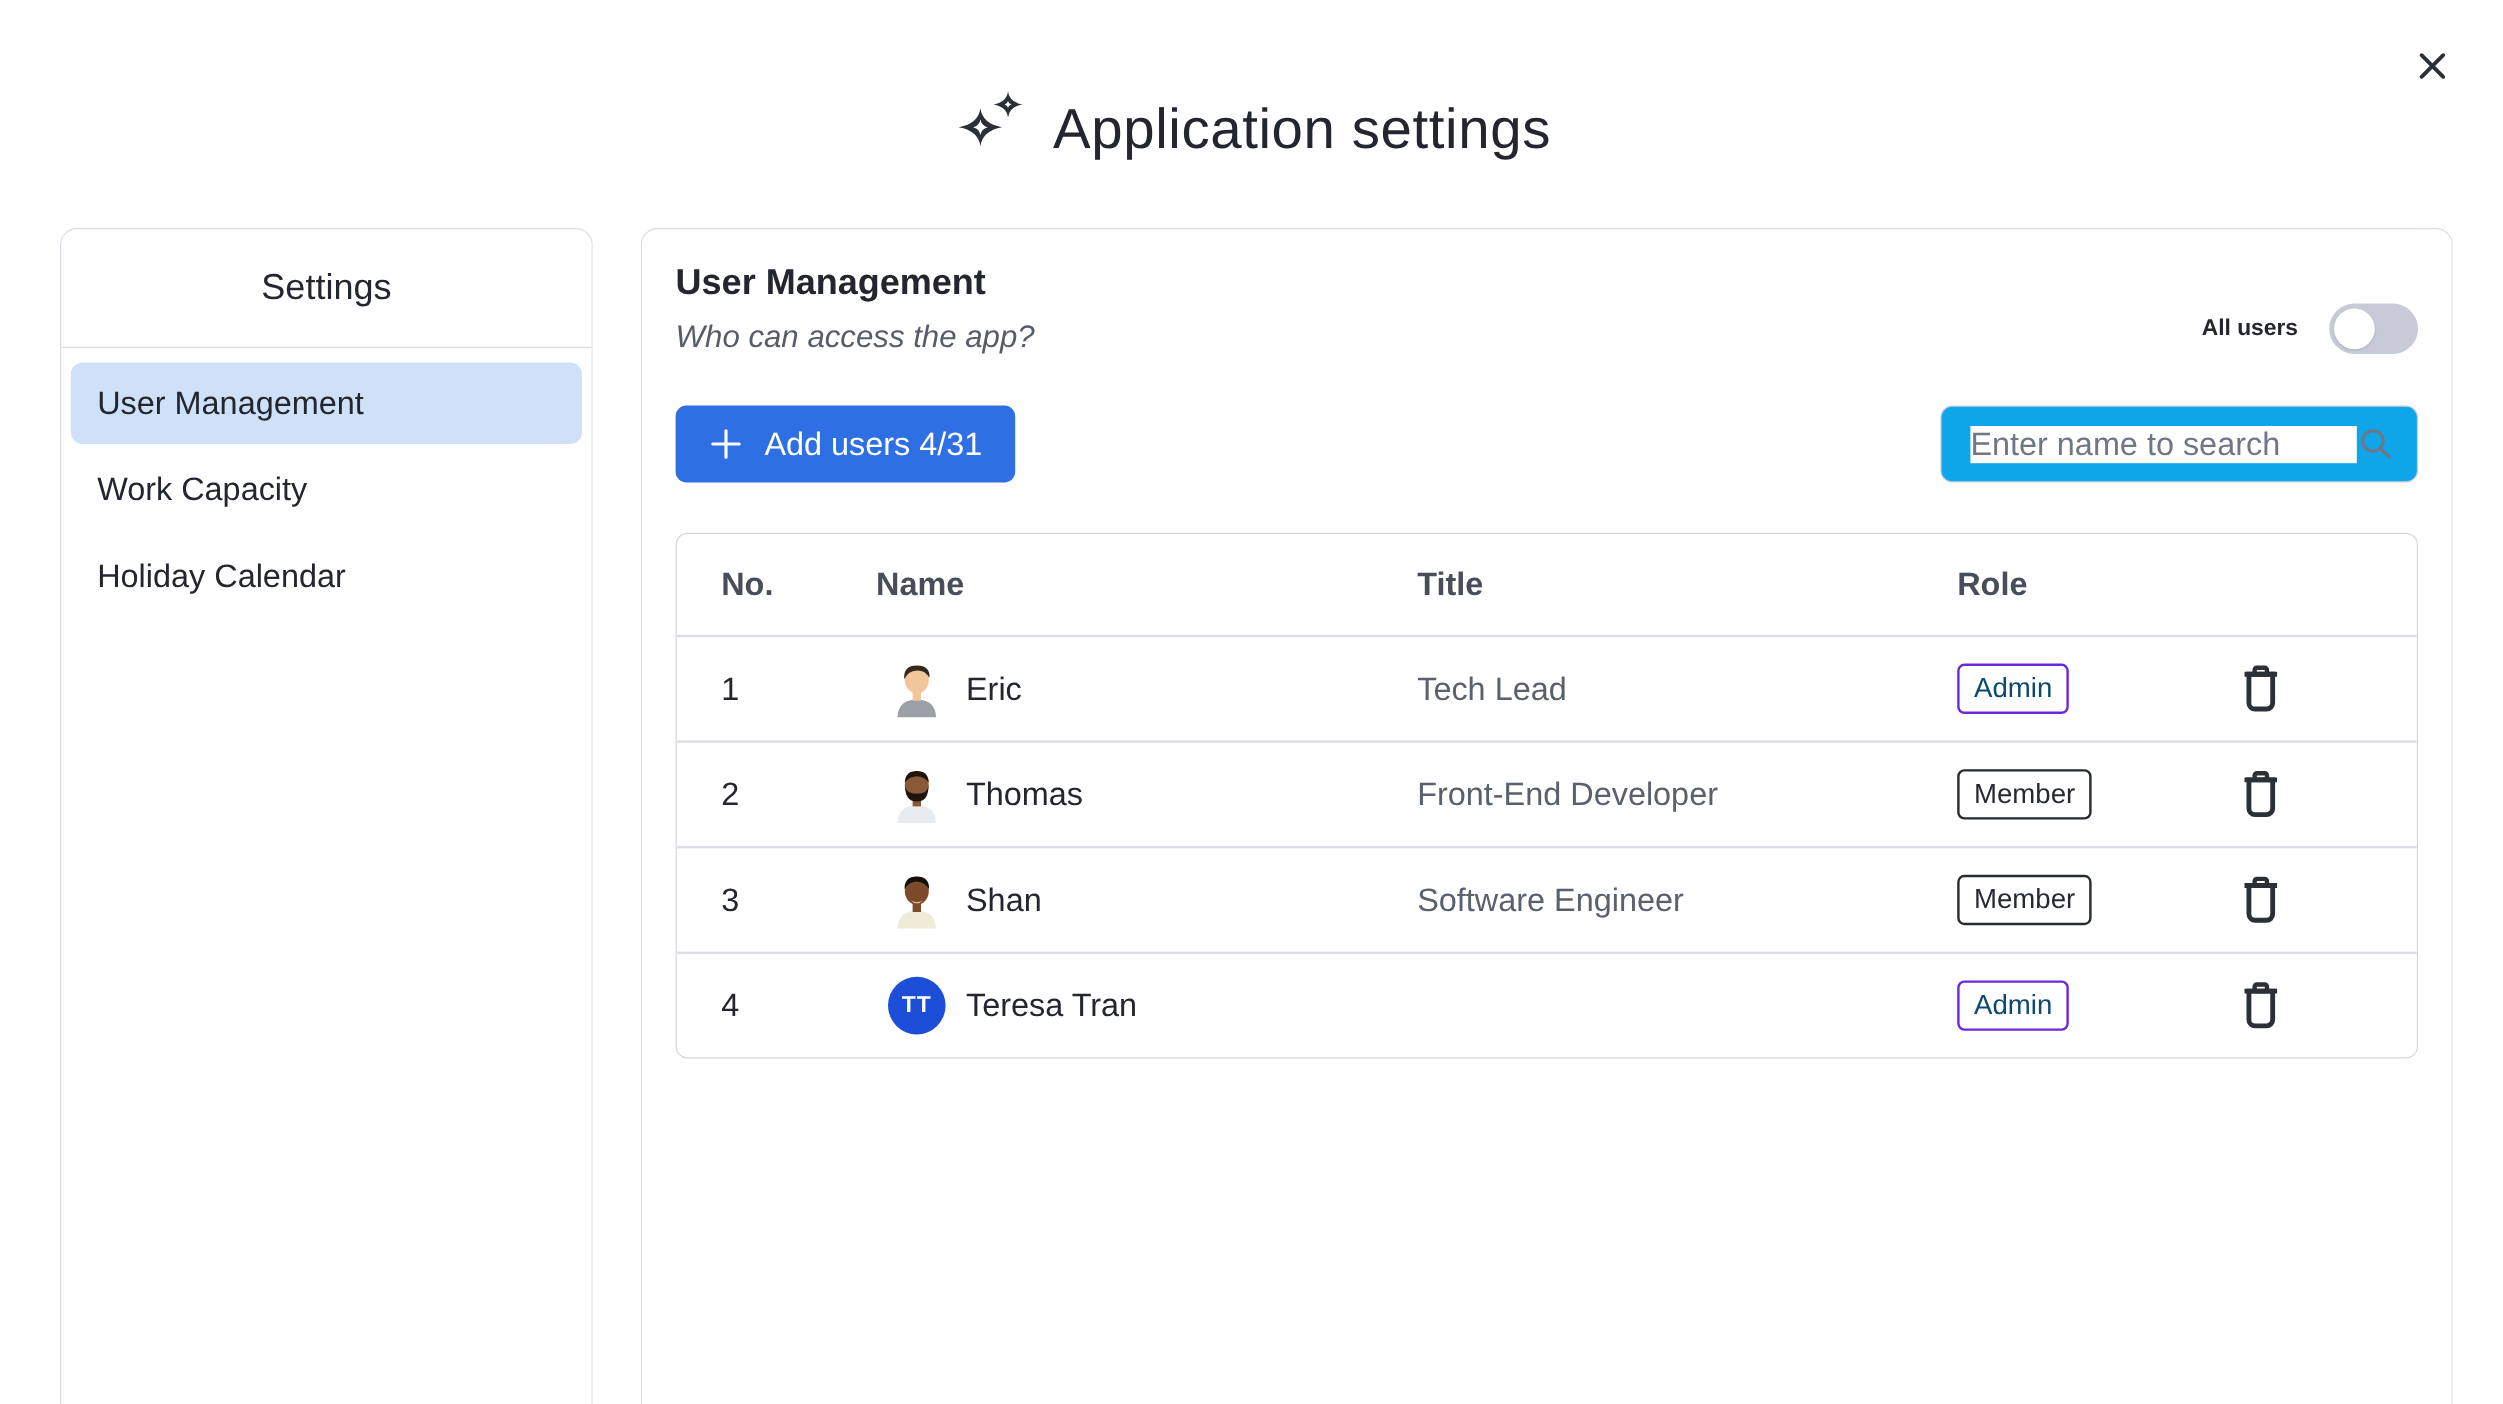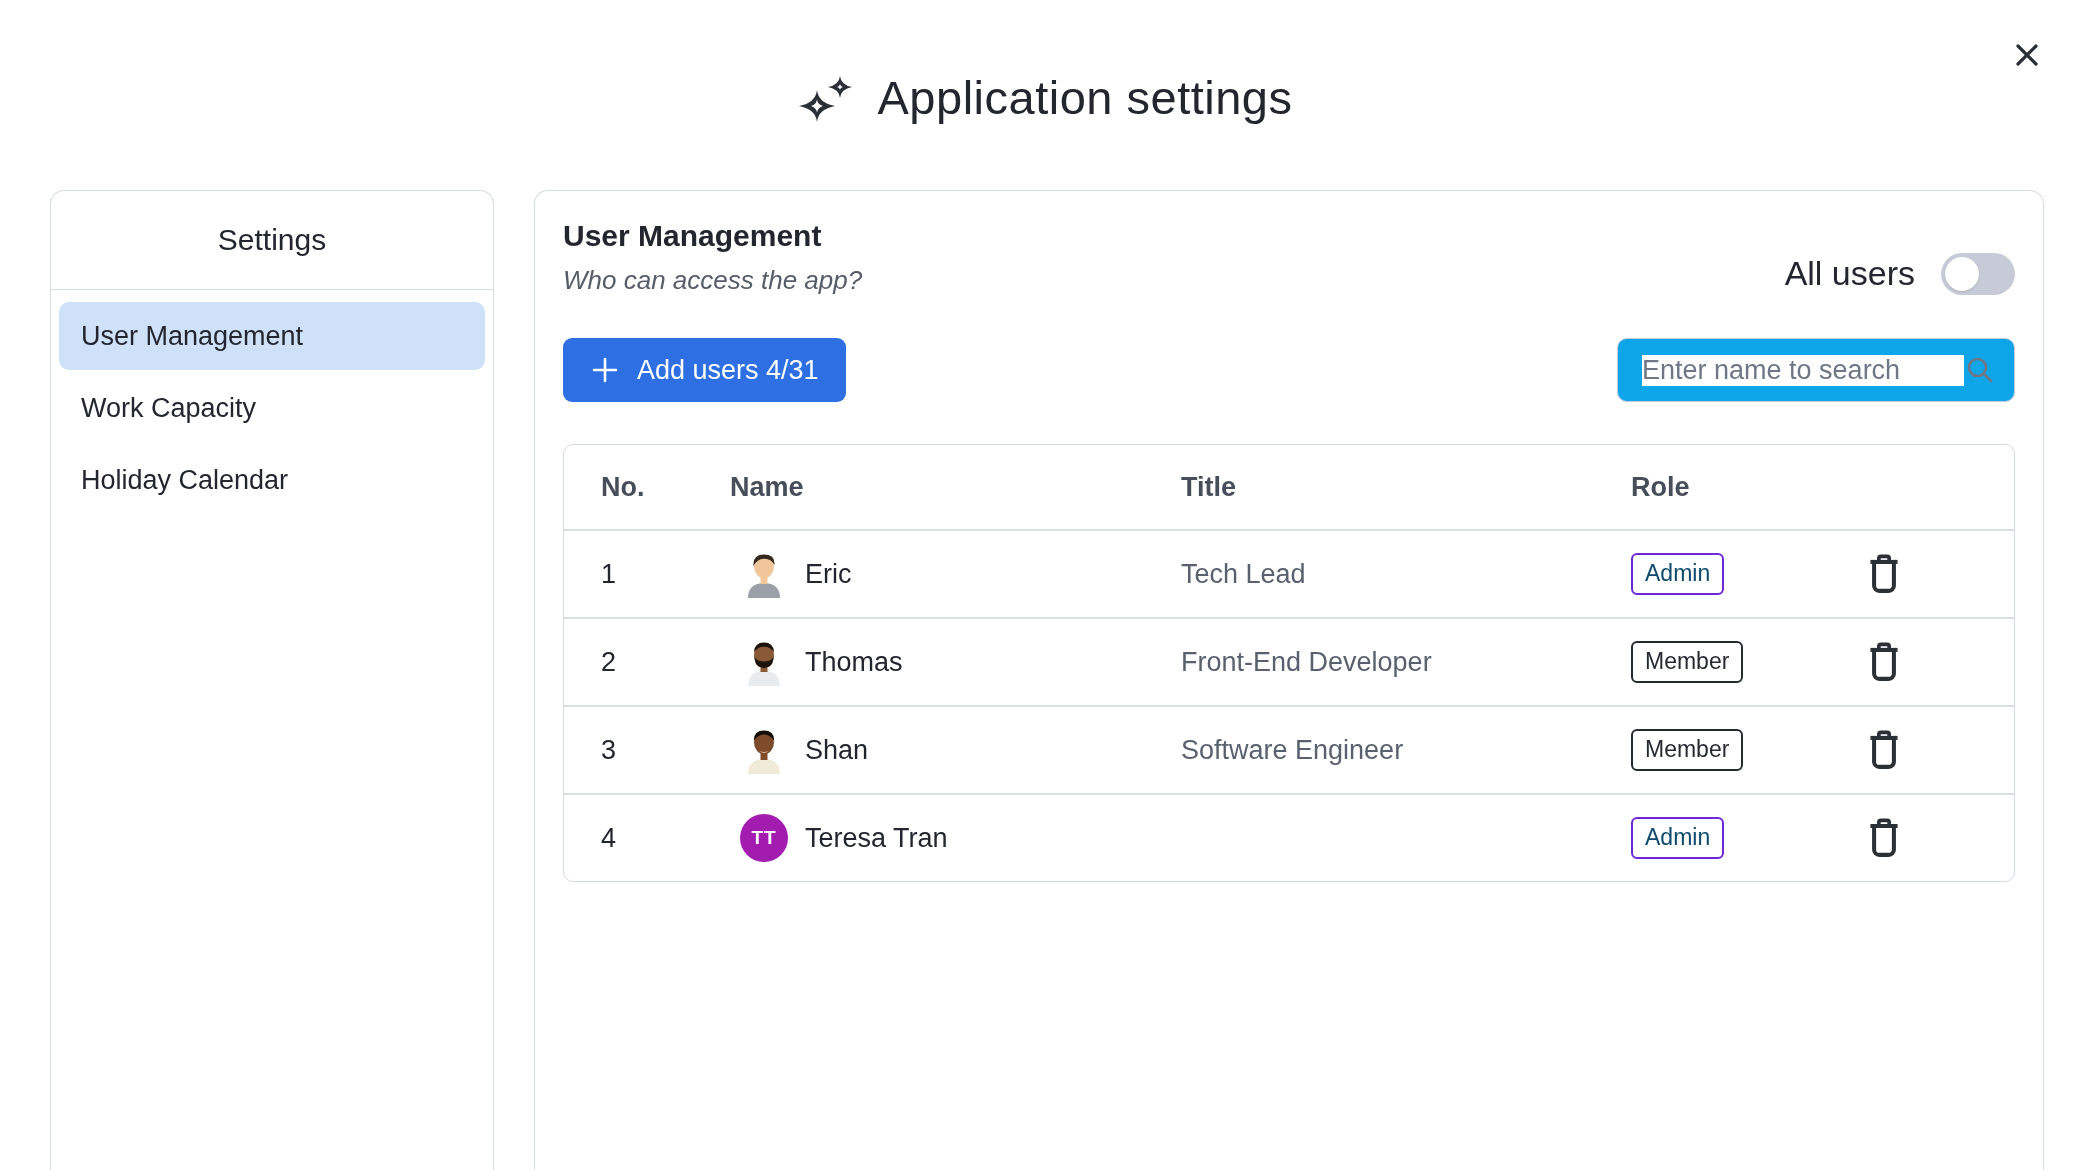--- a/index.html
+++ b/index.html
@@ -4,21 +4,21 @@
 <style>
   * { margin:0; padding:0; box-sizing:border-box; }
   html,body { width:2086px; height:1170px; background:#ffffff;
     font-family:"Liberation Sans", sans-serif; color:#23262e; overflow:hidden; position:relative; }
 
   
   .close-btn { position:absolute; top:36px; right:40px; width:38px; height:38px;
     background:none; border:none; cursor:pointer; display:flex; align-items:center; justify-content:center; }
 
   
-  .app-header { display:flex; align-items:flex-start; justify-content:center; gap:20px; padding-top:70px; }
+  .app-header { display:flex; align-items:flex-end; justify-content:center; gap:20px; padding-top:70px; }
   .app-title { font-size:47px; font-weight:400; color:#23262e; letter-spacing:.5px; }
 
   
   .content { position:absolute; top:190px; left:50px; right:42px; bottom:0; display:flex; gap:40px; }
   .panel { border:1.5px solid #d8dce5; border-bottom:none; border-radius:14px 14px 0 0; background:#fff; }
 
   
   .sidebar { width:444px; flex:none; }
   .sidebar-title { height:99px; display:flex; align-items:center; justify-content:center;
     font-size:30px; border-bottom:1.5px solid #d8dce5; }
@@ -26,21 +26,21 @@
   .sidebar-item { height:68px; display:flex; align-items:center; padding:0 22px;
     font-size:27px; border-radius:10px; margin-bottom:4px; cursor:pointer; }
   .sidebar-item.active { background:#cfe0f9; }
 
   
   .main { flex:1; padding:28px 28px 0; }
   .main-top { display:flex; justify-content:space-between; }
   .section-title { font-size:30px; font-weight:bold; }
   .section-subtitle { font-size:26px; font-style:italic; color:#565d68; margin-top:12px; }
   .all-users { display:flex; align-items:center; gap:26px; margin-top:32px; }
-  .all-users-label { font-size:34px; }
+  .all-users-label { font-size:19px;font-weight:bold; }
   .toggle { width:74px; height:42px; border-radius:21px; background:#c7cbd8; position:relative;
     border:none; cursor:pointer; flex:none; }
   .toggle-knob { width:34px; height:34px; border-radius:50%; background:#fff; position:absolute; left:4px; top:4px;
     box-shadow:0 1px 2px rgba(0,0,0,.15); }
 
   
   .toolbar { display:flex; justify-content:space-between; align-items:flex-start; margin-top:42px; }
   .add-btn { display:flex; align-items:center; gap:17px; background:#2e6fe4; color:#fff;
     font-size:27px; height:64px; padding:0 27px; border:none; border-radius:9px; cursor:pointer;
     font-family:"Liberation Sans", sans-serif; }
@@ -228,21 +228,21 @@
               <path d="M6.6 5.4 H17.4 V18.4 A2.8 2.8 0 0 1 14.6 21.2 H9.4 A2.8 2.8 0 0 1 6.6 18.4 Z" stroke="#2b2f36" stroke-width="2.2"></path>
             </svg>
           </button>
         </span>
         <span></span>
       </div>
 
       <div class="t-row">
         <span class="c-no">4</span>
         <div class="c-name">
-          <span class="avatar-initials" style="background:#a21caf">TT</span>
+          <span class="avatar-initials" style="background:#1d4ed8">TT</span>
           <span>Teresa Tran</span>
         </div>
         <span class="c-title"></span>
         <span class="c-role"><button class="badge badge--admin">Admin</button></span>
         <span class="c-trash">
           <button class="trash-btn">
             <svg width="44" height="44" viewBox="0 0 24 24" fill="none">
               <rect x="9.2" y="2.4" width="5.6" height="3" rx="1" stroke="#2b2f36" stroke-width="2"></rect>
               <line x1="4.6" y1="5.4" x2="19.4" y2="5.4" stroke="#2b2f36" stroke-width="2.2"></line>
               <path d="M6.6 5.4 H17.4 V18.4 A2.8 2.8 0 0 1 14.6 21.2 H9.4 A2.8 2.8 0 0 1 6.6 18.4 Z" stroke="#2b2f36" stroke-width="2.2"></path>

